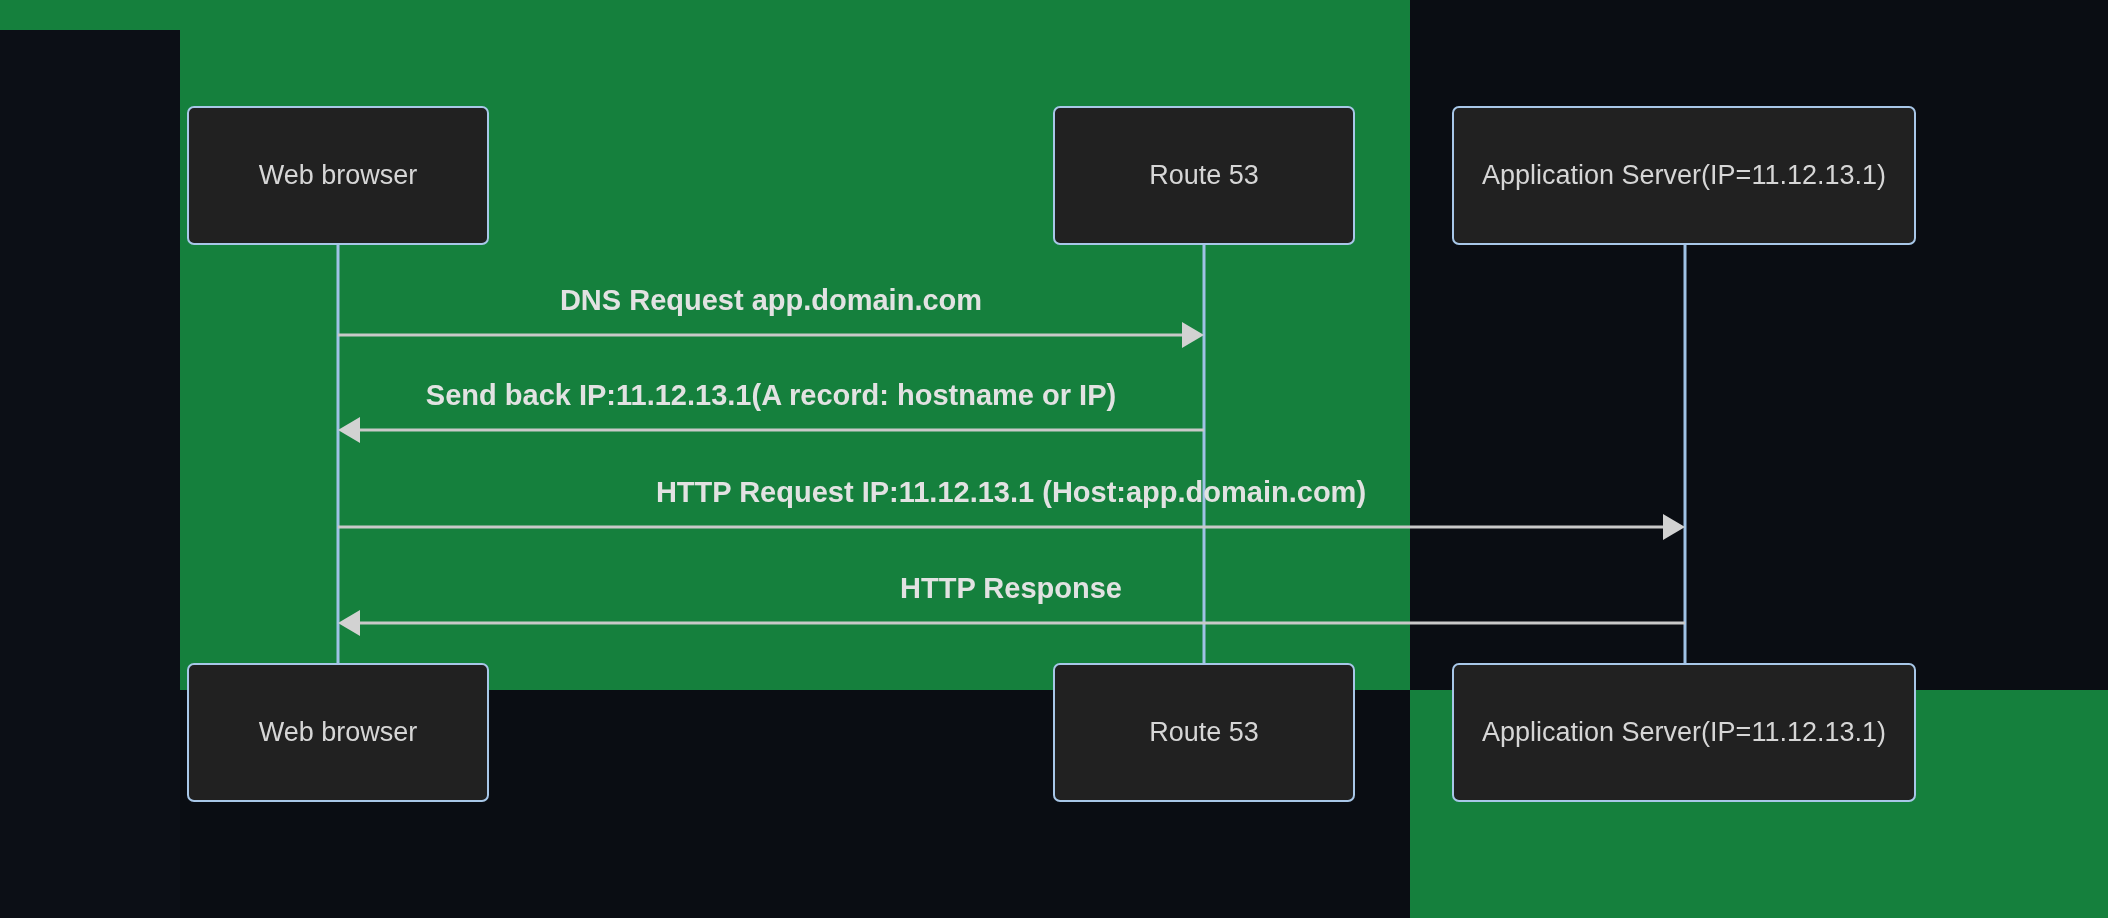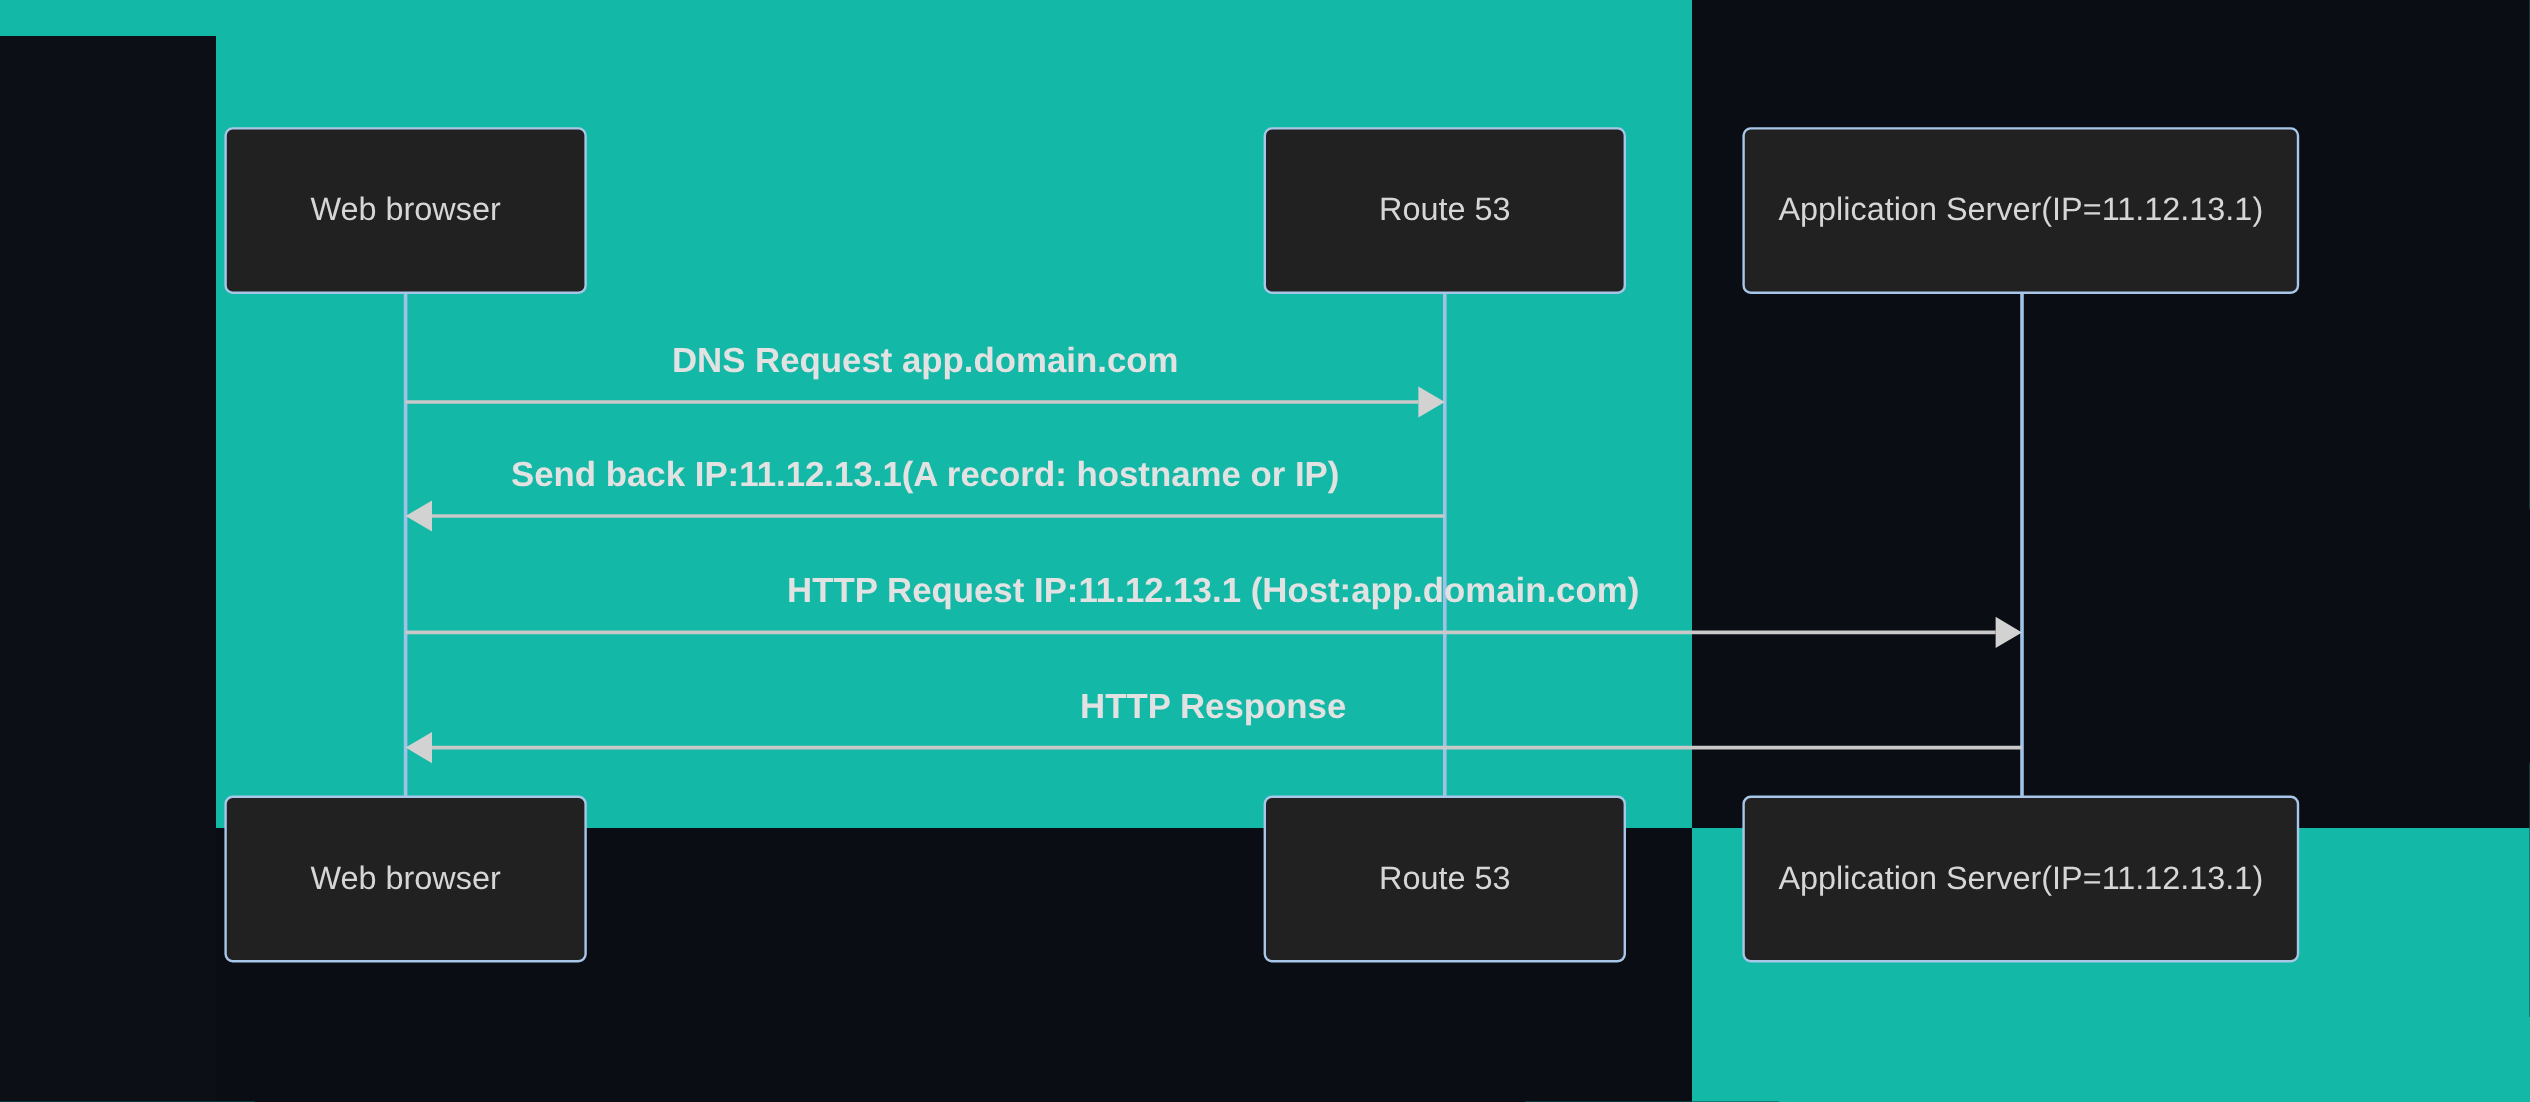--- a/index.html
+++ b/index.html
@@ -10,21 +10,21 @@
   body {
     width: 2108px;
     height: 918px;
     overflow: hidden;
     font-family: "Liberation Sans", sans-serif;
   }
   #diagram-root {
     position: relative;
     width: 2108px;
     height: 918px;
-    background: #14b8a6;
+    background: #15803d;
   }
   
   .bg-panel {
     position: absolute;
     background: #0c0f16;
     pointer-events: none;
   }
   .bg-panel.p1 { left: 0;    top: 30px;  width: 180px;  height: 888px; }
   .bg-panel.p2 { left: 180px; top: 690px; width: 1230px; height: 228px; background: #0a0d13; }
   .bg-panel.p3 { left: 1410px; top: 0;    width: 698px; height: 690px; background: #0a0d13; }

